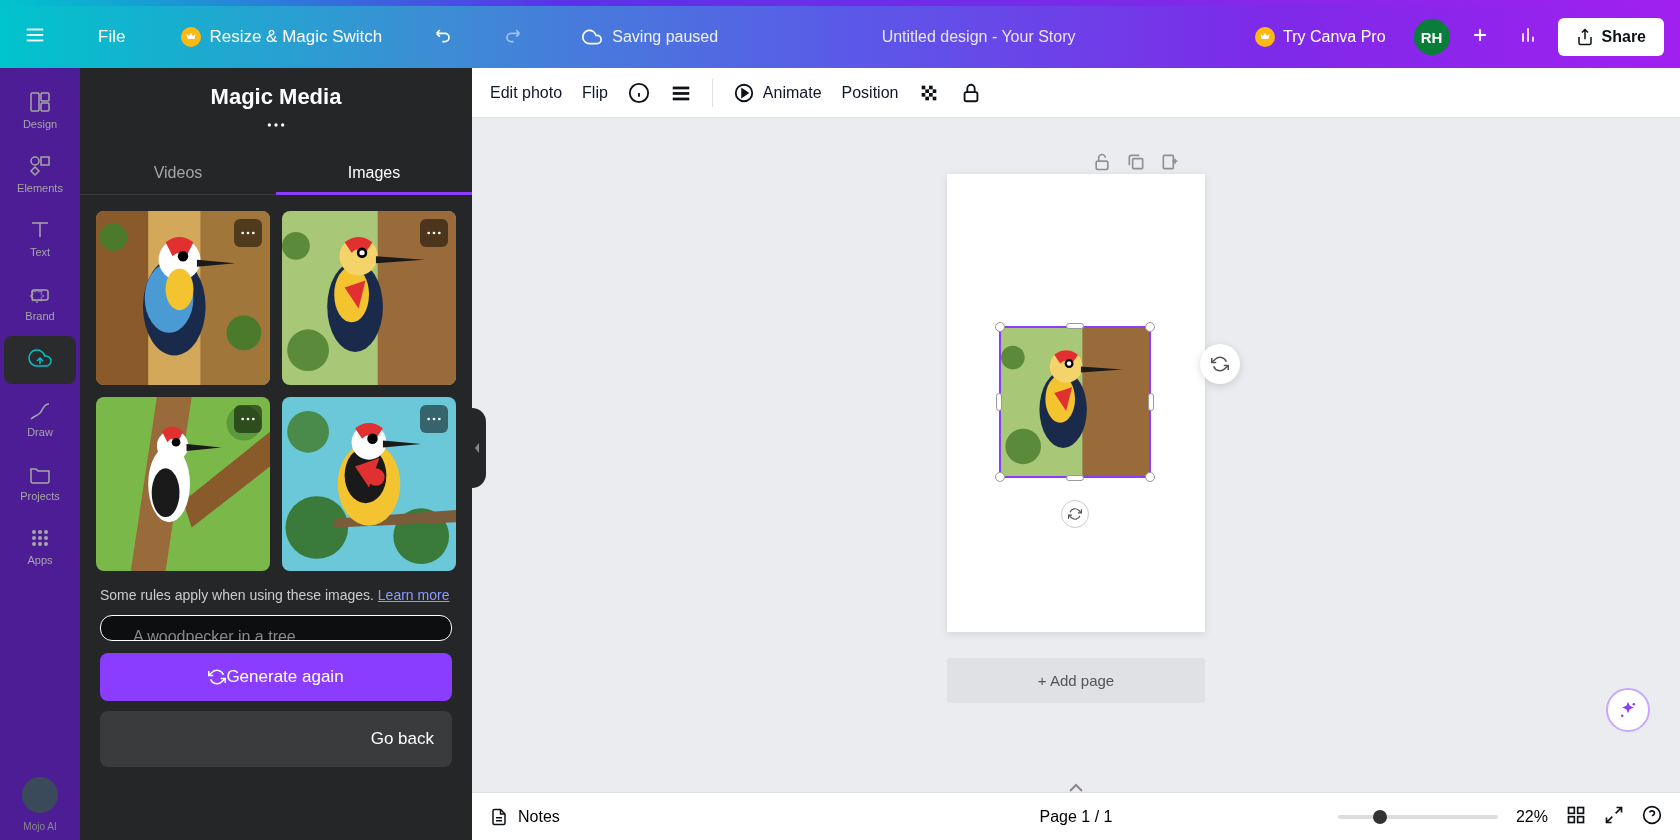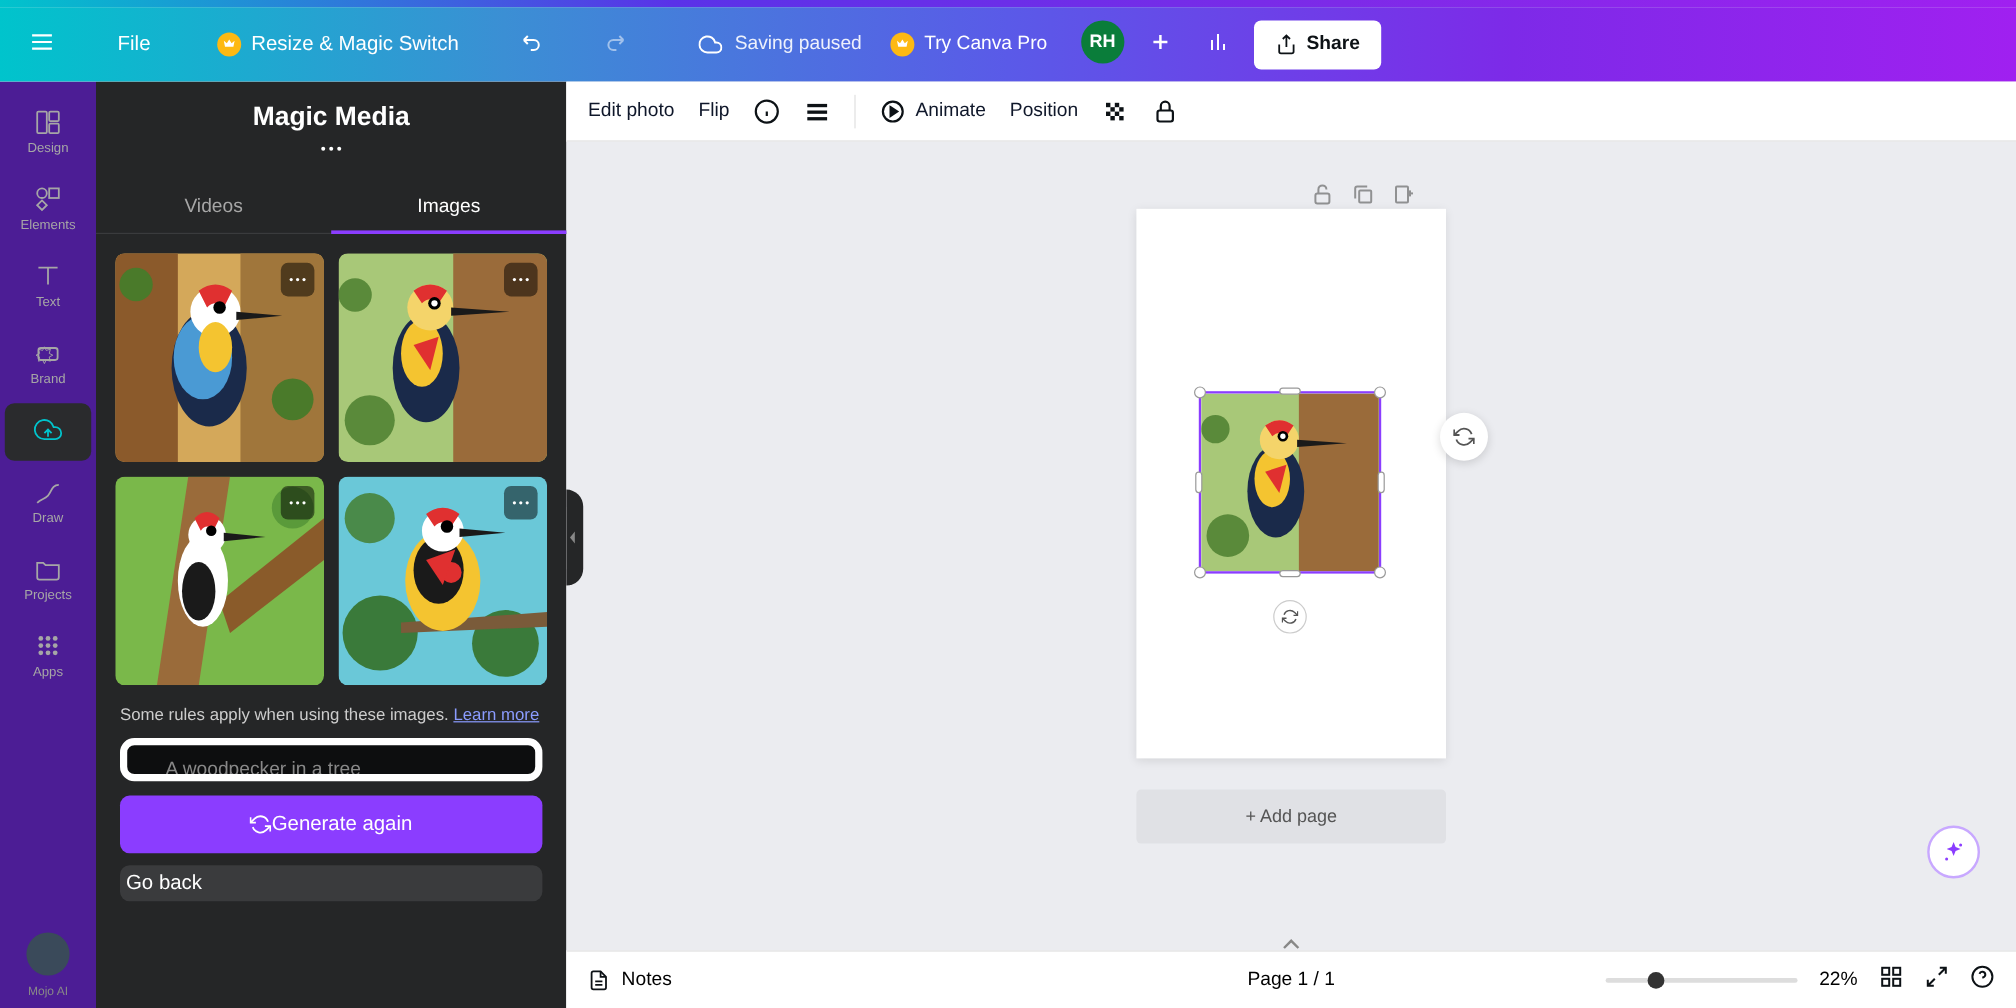--- a/index.html
+++ b/index.html
@@ -11,21 +11,21 @@
 .header-left { display: flex; align-items: center; gap: 32px; }
 .hamburger { cursor: pointer; padding: 8px; }
 .hamburger svg { width: 22px; height: 22px; }
 .header-btn { padding: 8px 12px; cursor: pointer; font-size: 17px; font-weight: 500; display: flex; align-items: center; gap: 8px; }
 .crown { width: 20px; height: 20px; background: #fdb913; border-radius: 50%; display: flex; align-items: center; justify-content: center; }
 .crown svg { width: 12px; height: 12px; }
 .header-icon { padding: 8px; cursor: pointer; }
 .header-icon svg { width: 20px; height: 20px; }
 .header-center { flex: 1; display: flex; justify-content: center; }
 .doc-title { color: rgba(255,255,255,0.85); font-size: 16px; }
-.header-right { display: flex; gap: 12px; }
+.header-right { display: flex; align-items: center; gap: 12px; }
 .try-pro { display: flex; align-items: center; gap: 8px; padding: 8px 16px; cursor: pointer; font-size: 16px; font-weight: 500; }
 .avatar { width: 36px; height: 36px; border-radius: 50%; background: #0a7d3a; display: flex; align-items: center; justify-content: center; font-weight: 600; font-size: 15px; }
 .plus-btn { padding: 8px; cursor: pointer; }
 .share-btn { background: white; color: #0d1216; padding: 10px 18px; border-radius: 6px; font-weight: 600; font-size: 16px; display: flex; align-items: center; gap: 8px; cursor: pointer; }
 .saving { display: flex; align-items: center; gap: 10px; color: rgba(255,255,255,0.9); font-size: 16px; margin-left: 20px; }
 
 .main { flex: 1; display: flex; overflow: hidden; }
 
 .sidebar { width: 80px; background: #4c1d95; display: flex; flex-direction: column; align-items: center; padding-top: 12px; gap: 4px; }
 .sidebar-item { width: 72px; padding: 10px 4px; display: flex; flex-direction: column; align-items: center; gap: 4px; cursor: pointer; color: #a6a6a6; border-radius: 8px; }
@@ -43,24 +43,24 @@
 .tabs { display: flex; border-bottom: 1px solid #3a3b3d; }
 .tab { flex: 1; text-align: center; padding: 12px; cursor: pointer; font-size: 16px; font-weight: 500; color: #a6a6a6; position: relative; }
 .tab.active { color: white; }
 .tab.active::after { content: ''; position: absolute; bottom: -1px; left: 0; right: 0; height: 3px; background: #8b3dff; }
 .results { padding: 16px; display: grid; grid-template-columns: 1fr 1fr; gap: 12px; }
 .result { aspect-ratio: 1; border-radius: 8px; position: relative; cursor: pointer; overflow: hidden; }
 .result-menu { position: absolute; top: 8px; right: 8px; width: 28px; height: 28px; background: rgba(0,0,0,0.5); border-radius: 6px; display: flex; align-items: center; justify-content: center; cursor: pointer; }
 .result-menu svg { width: 16px; height: 4px; }
 .rules { padding: 0 20px 12px; font-size: 14px; color: #ccc; }
 .rules a { color: #8b9cff; text-decoration: underline; }
-.prompt-box { margin: 0 20px 12px; background: #0d0e0f; border: 6px solid #ffffff; border-radius: 12px; padding: 12px 32px; font-size: 16px; color: #888; height: 24px; overflow: hidden; }
+.prompt-box { margin: 0 20px 12px; background: #0d0e0f; border: 1px solid #ffffff; border-radius: 12px; padding: 12px 32px; font-size: 16px; color: #888; height: 24px; overflow: hidden; }
 .gen-btn { margin: 0 20px 10px; background: #8b3dff; color: white; border-radius: 8px; padding: 14px; font-size: 17px; font-weight: 500; display: flex; align-items: center; justify-content: center; cursor: pointer; }
 .gen-btn svg { width: 18px; height: 18px; }
-.back-btn { margin: 0 20px 0; background: #3a3b3d; color: white; border-radius: 8px; padding: 5px; font-size: 17px; font-weight: 500; text-align: left; cursor: pointer; }
+.back-btn { margin: 0 20px 0; background: #3a3b3d; color: white; border-radius: 8px; padding: 18px; font-size: 17px; font-weight: 500; text-align: right; cursor: pointer; }
 .credits { padding: 10px 20px; text-align: center; font-size: 13px; color: #ccc; display: flex; align-items: center; justify-content: center; gap: 6px; }
 .credits a { color: #a78bff; text-decoration: underline; }
 
 .panel-collapse { width: 14px; background: #252627; display: flex; align-items: center; border-radius: 0 14px 14px 0; margin-top: 340px; height: 80px; cursor: pointer; }
 .panel-collapse svg { width: 10px; height: 14px; }
 
 .canvas-area { flex: 1; display: flex; flex-direction: column; background: #ebecf0; }
 .toolbar { height: 50px; background: white; border-bottom: 1px solid #e0e0e0; display: flex; align-items: center; padding: 0 18px; gap: 20px; }
 .tb-btn { font-size: 16px; font-weight: 500; cursor: pointer; color: #0f172a; }
 .tb-icon { cursor: pointer; display: flex; }
@@ -128,20 +128,23 @@
     <div class="header-icon" style="opacity:0.5"><svg viewBox="0 0 24 24" fill="none" stroke="white" stroke-width="2">
           <path d="M21 10H11a5 5 0 00-5 5v0a5 5 0 005 5h3M21 10l-4-4M21 10l-4 4"></path>
         </svg></div>
     <div class="saving">
       <svg width="20" height="20" viewBox="0 0 24 24" fill="none" stroke="white" stroke-width="2">
           <path d="M18 10h-1.26A8 8 0 109 20h9a5 5 0 000-10z"></path>
         </svg>
       <span>Saving paused</span>
     </div>
   </div>
+  <div class="header-center">
+      <div class="doc-title">Untitled design - Your Story</div>
+    </div>
   <div class="header-right">
     <div class="try-pro">
       <span class="crown">
           <svg viewBox="0 0 24 24" fill="white">
             <path d="M5 16L3 6l5 4 4-6 4 6 5-4-2 10H5z"></path>
           </svg>
         </span>
       <span>Try Canva Pro</span>
     </div>
     <div class="avatar">RH</div>

